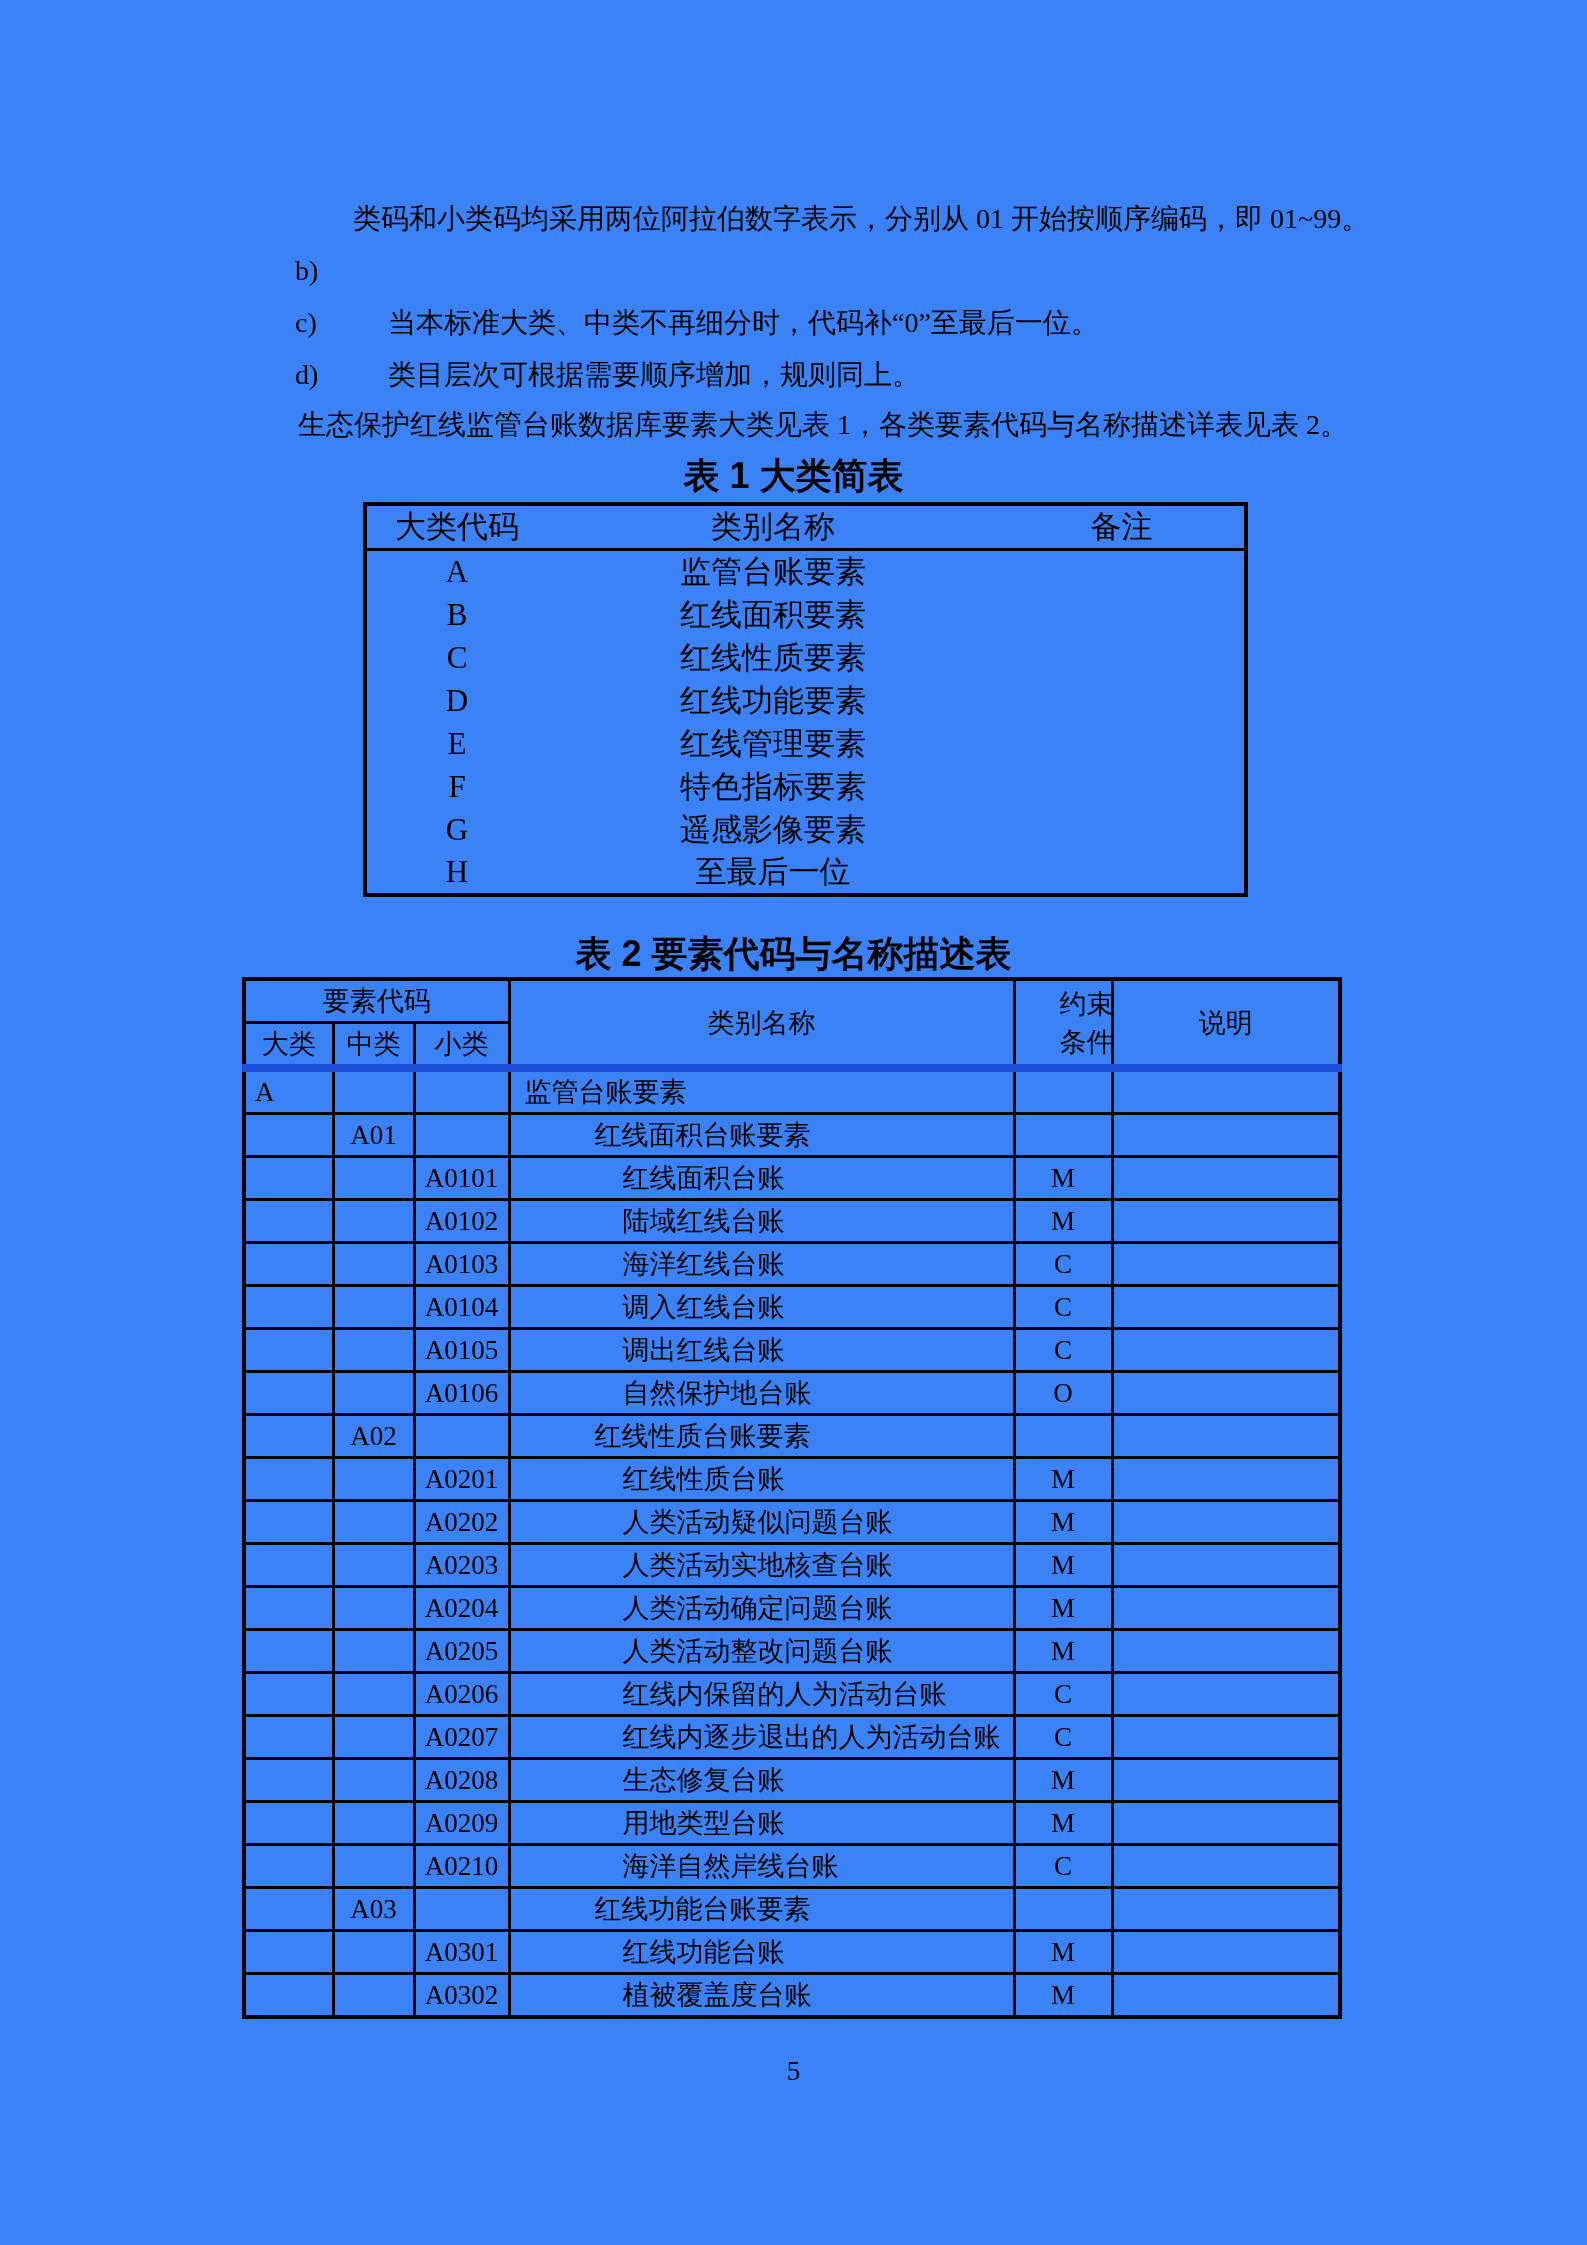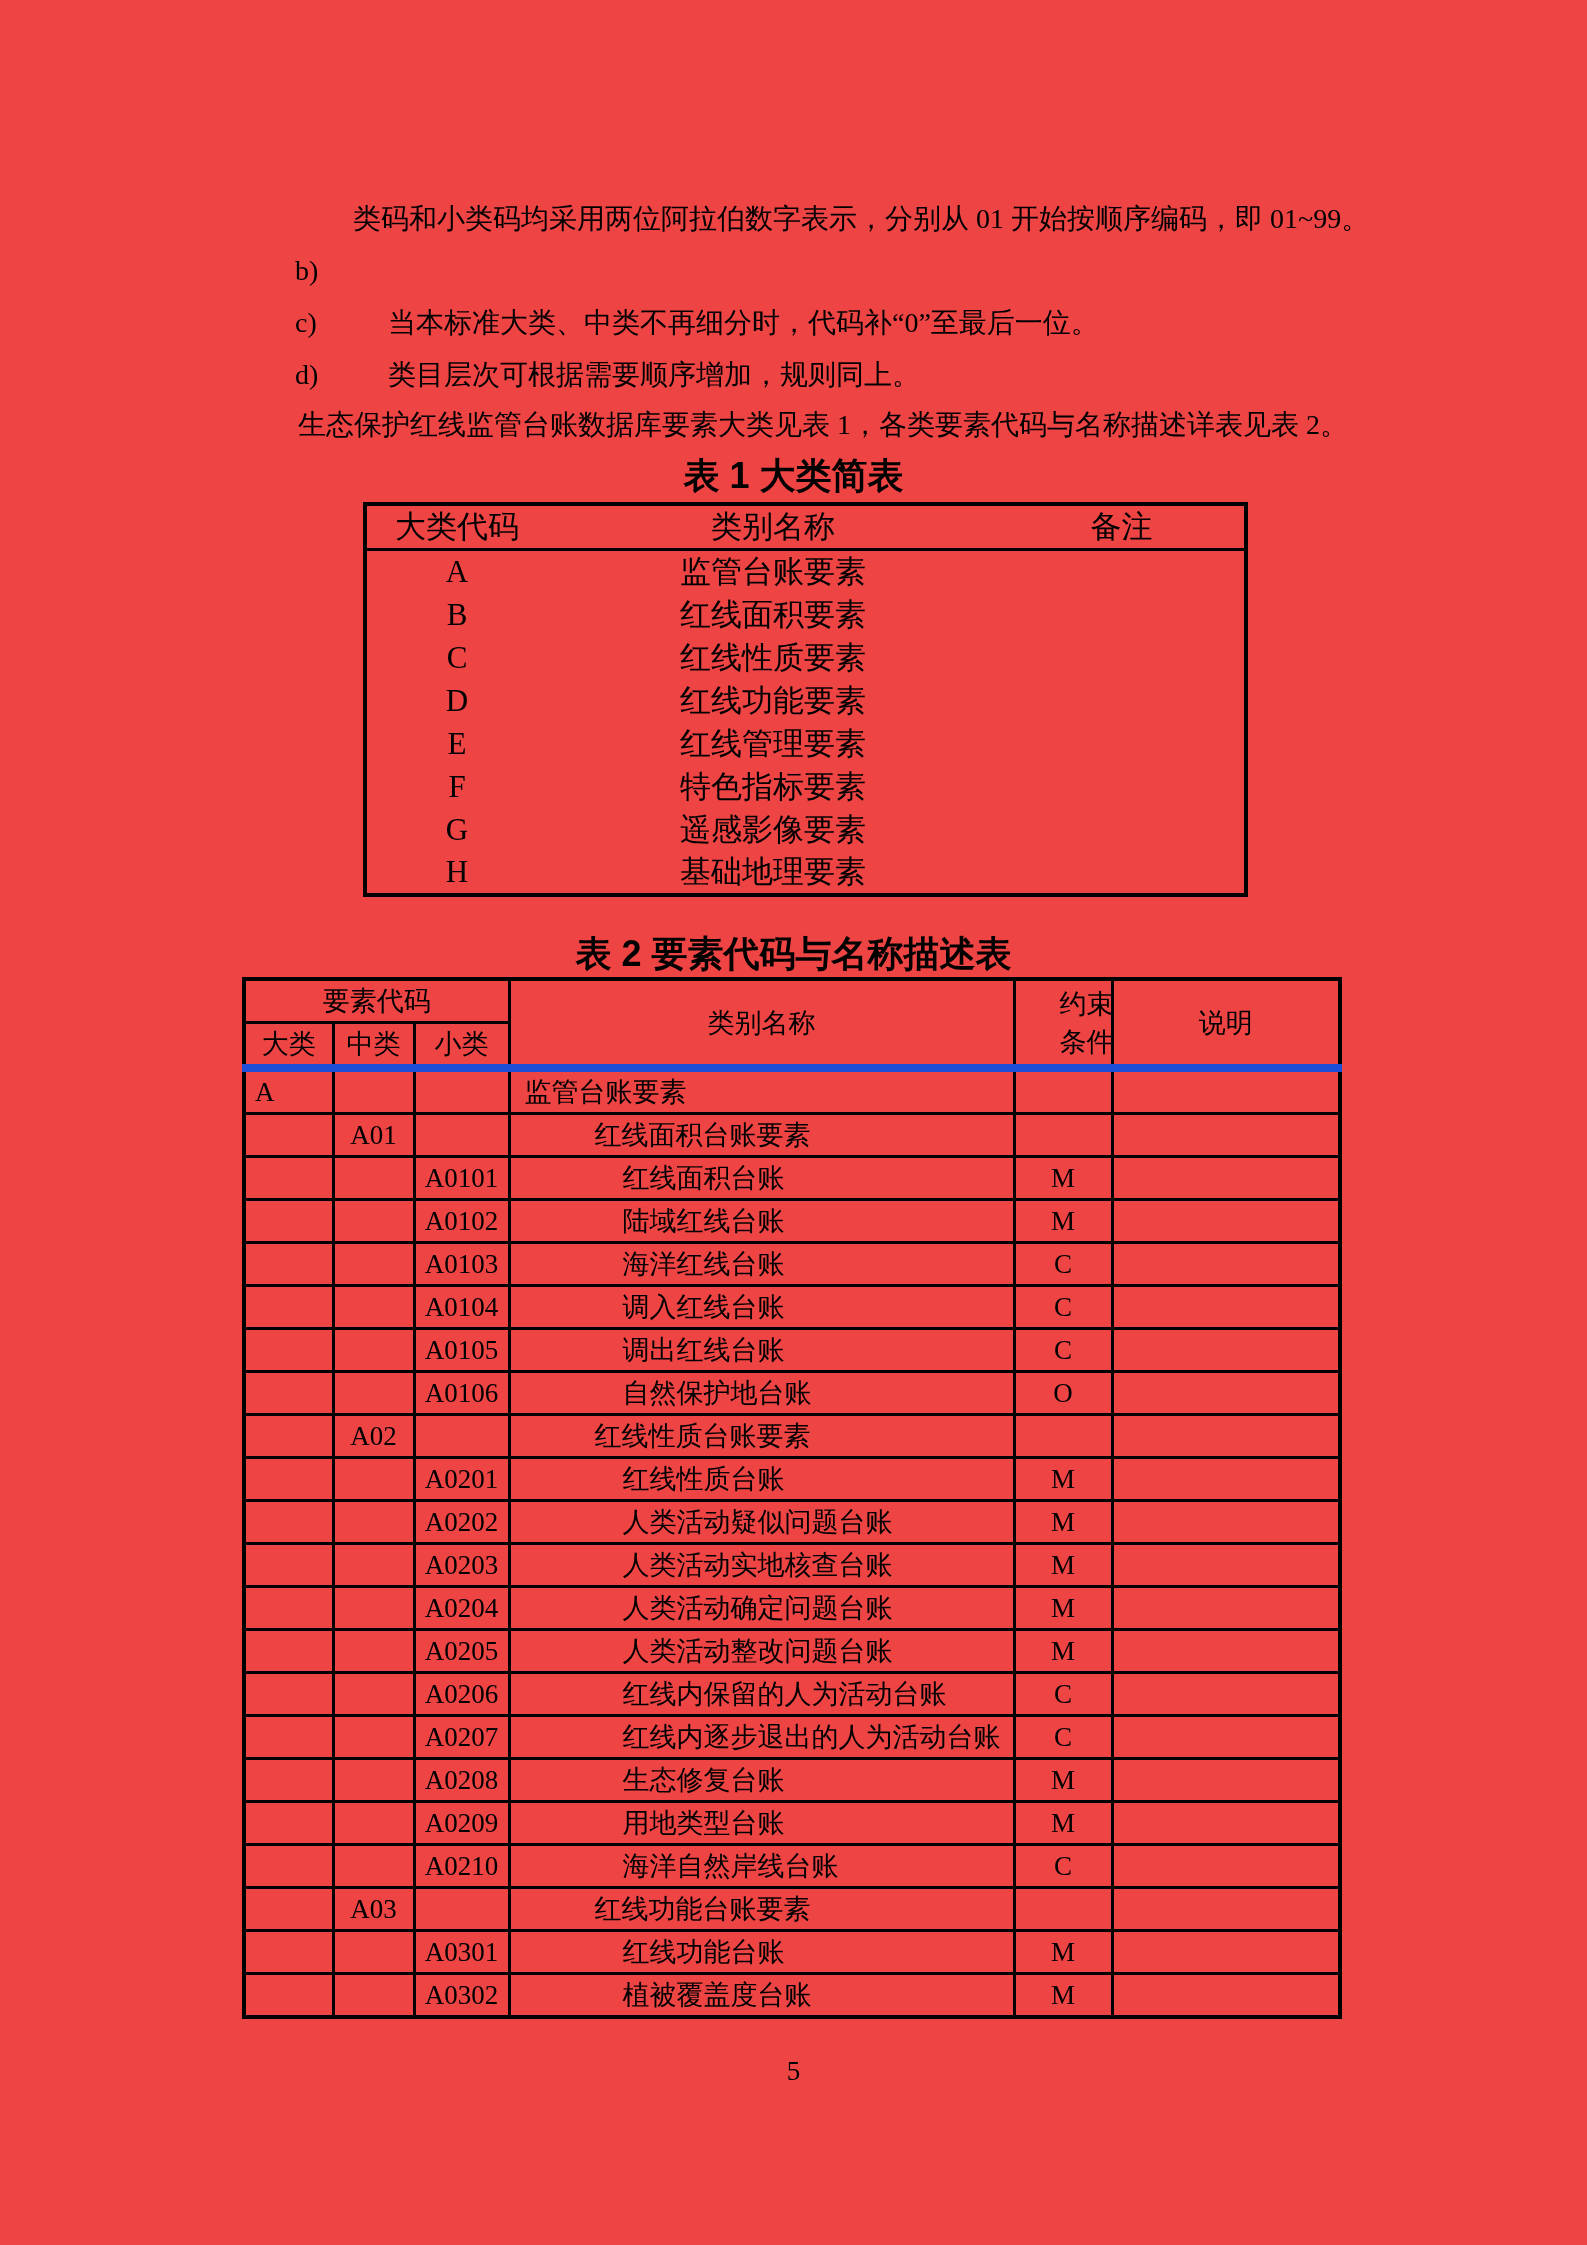--- a/index.html
+++ b/index.html
@@ -1,19 +1,19 @@
 <!DOCTYPE html>
 <html><head>
 <meta charset="utf-8">
 <style>
   html,body{margin:0;padding:0;background:#e8e8e8;}
   .page{
     position:relative;
     width:1587px;height:2245px;
-    background:#ef4444;
+    background:#3b82f6;
     color:#000;
     font-family:"Liberation Serif","DejaVu Serif",serif;
     font-size:28px;
     overflow:hidden;
     margin:0 auto;
   }
   .textline{
     position:absolute;
     white-space:nowrap;
     line-height:32px;
@@ -147,21 +147,21 @@
   </tr>
 
   <tr>
     <td>G</td>
     <td>遥感影像要素</td>
     <td></td>
   </tr>
 
   <tr>
     <td>H</td>
-    <td>基础地理要素</td>
+    <td>至最后一位</td>
     <td></td>
   </tr>
 </tbody>
   </table>
 
   <div class="doc-title" style="top:938px">表 2  要素代码与名称描述表</div>
 
   <table id="table2">
     <colgroup>
       <col style="width:89px">

